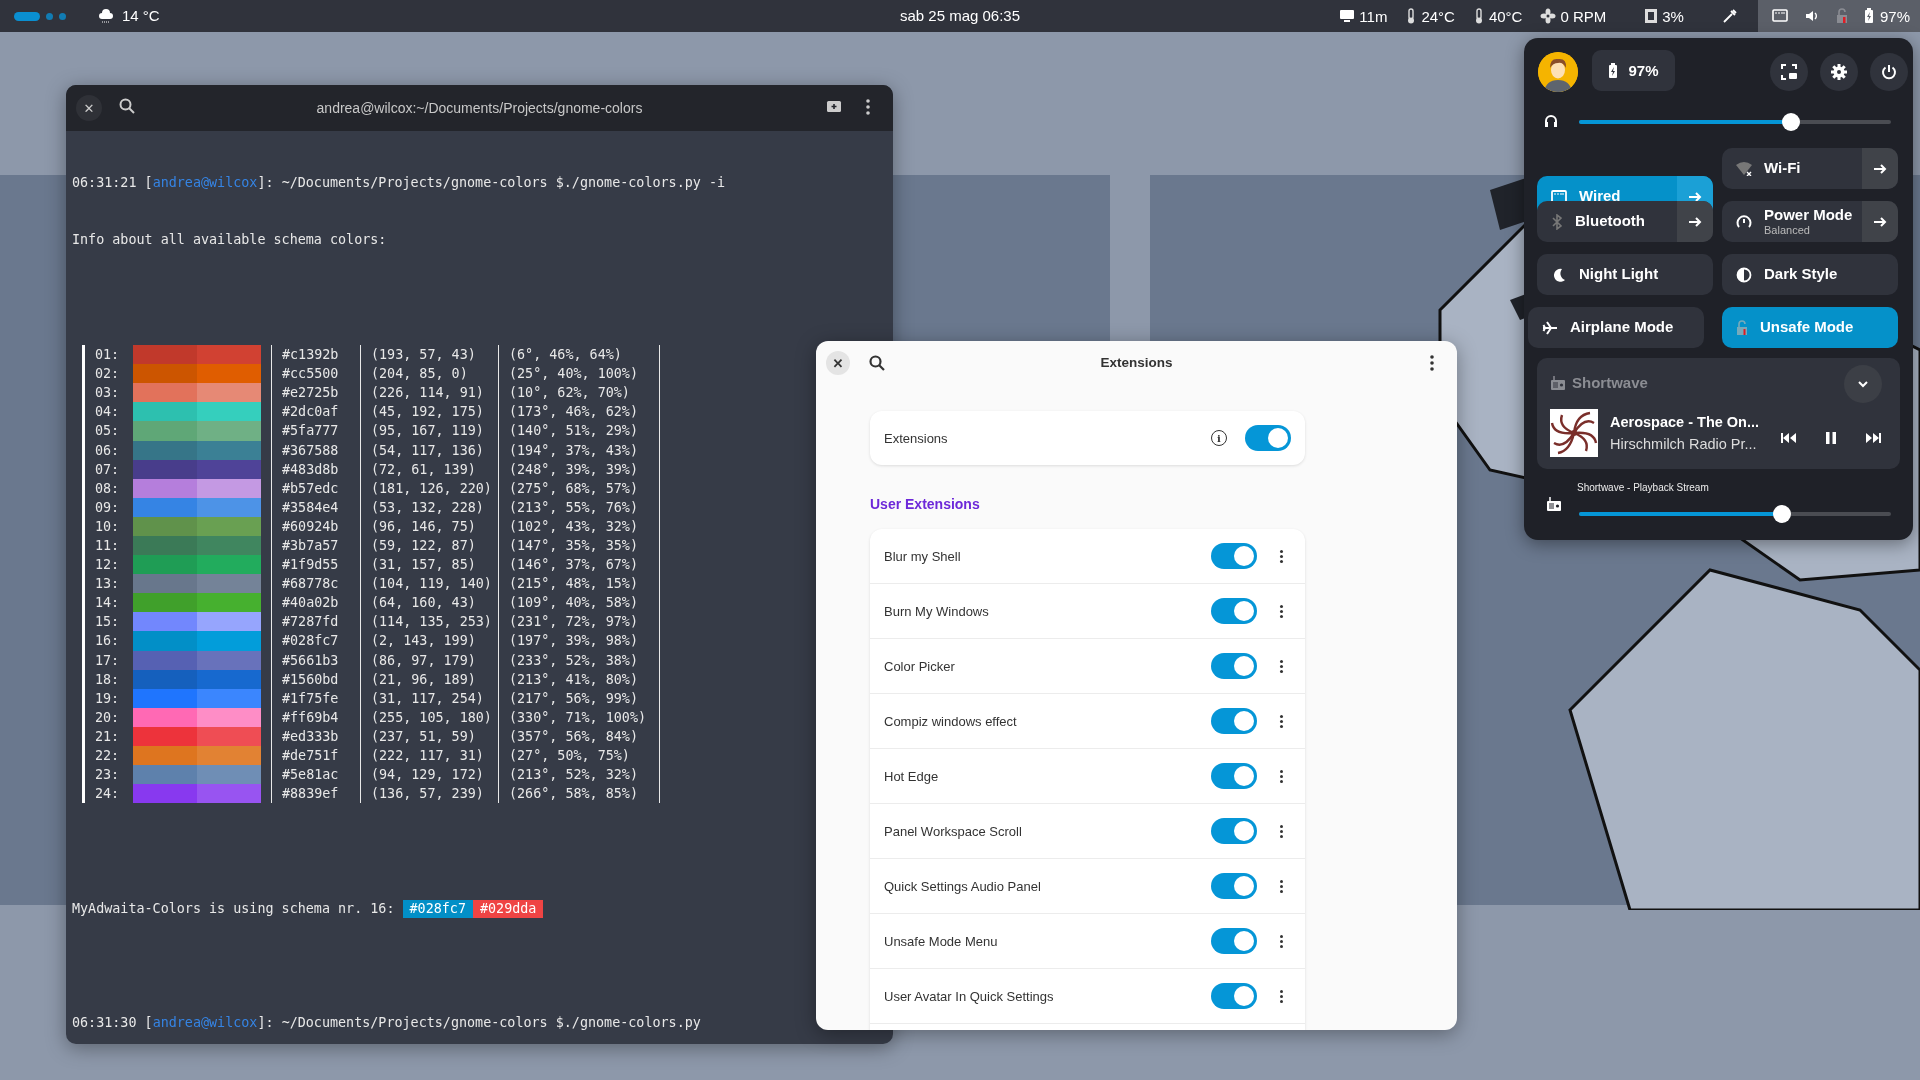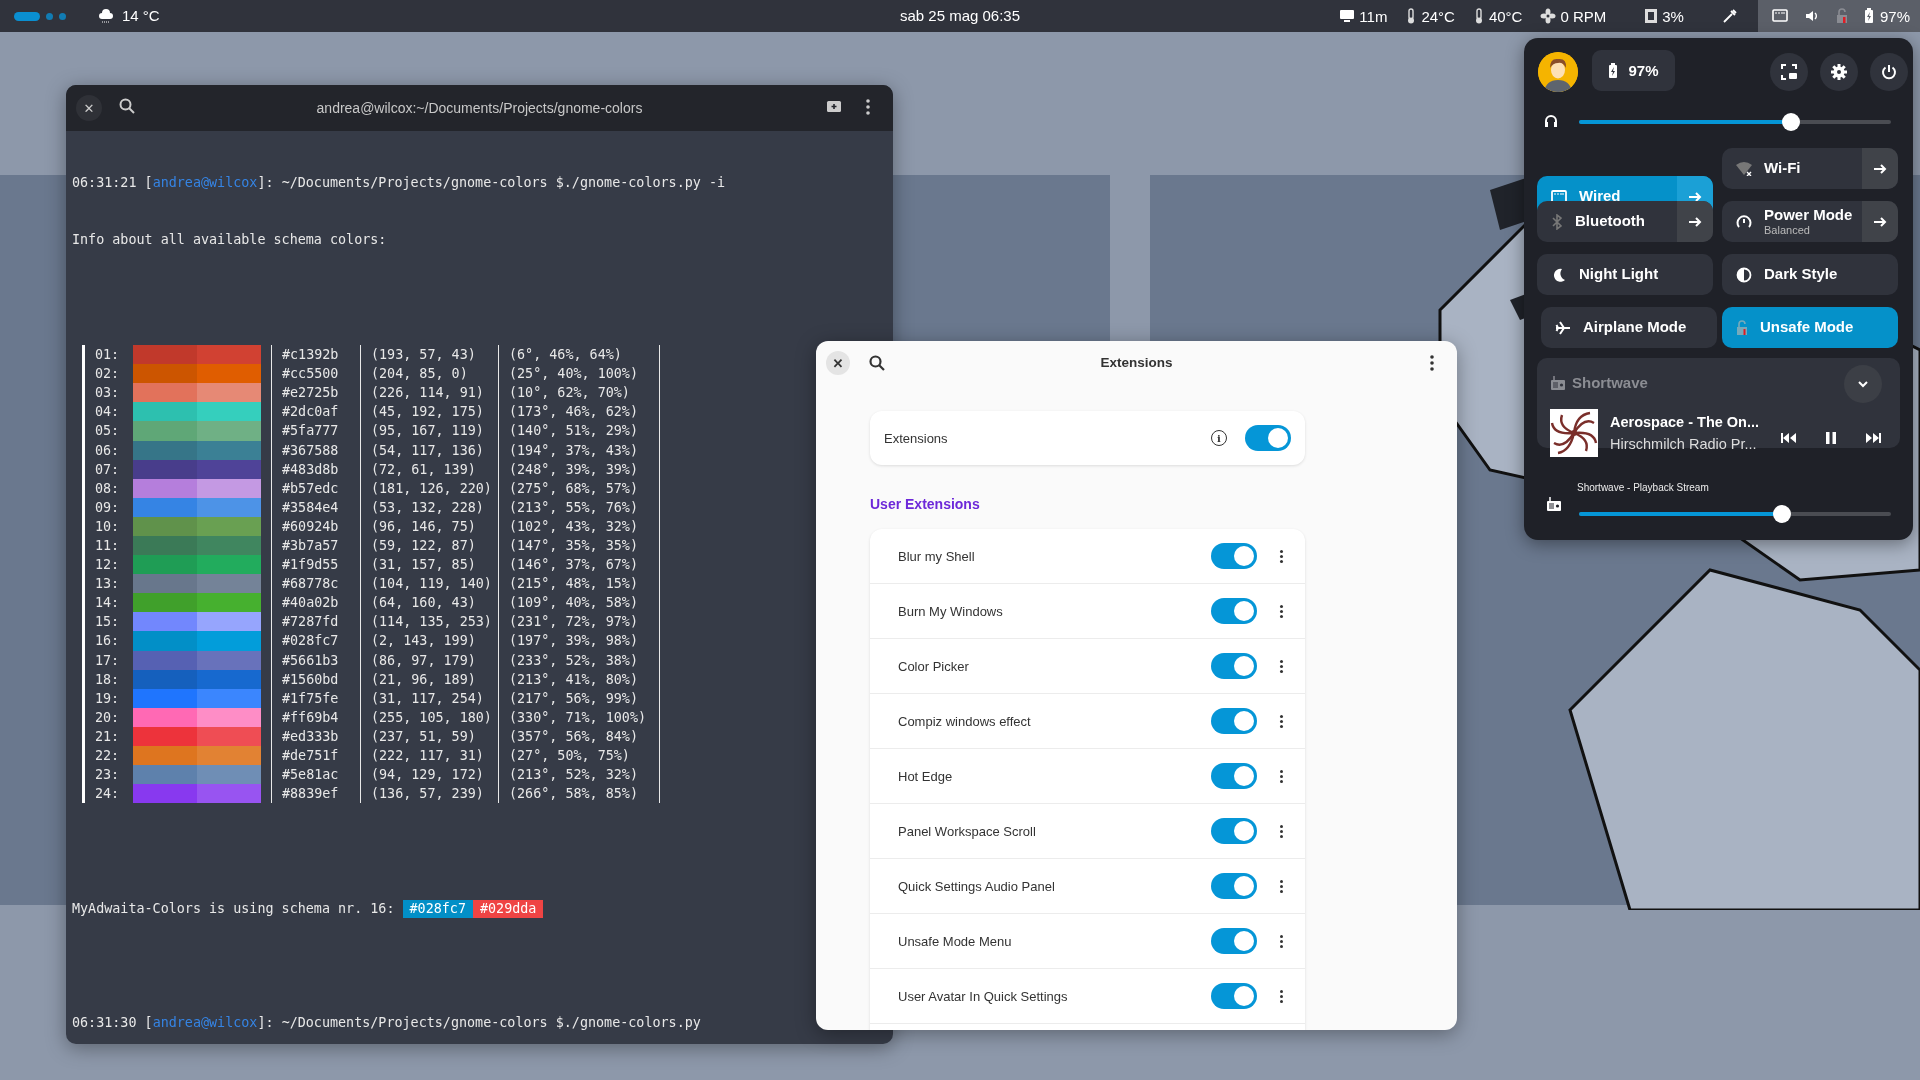--- a/index.html
+++ b/index.html
@@ -56,41 +56,41 @@
   .ext-menu { position: absolute; right: 16px; top: 12px; color: #333; }
   .card { position: absolute; left: 54px; width: 435px; background: #fff; border-radius: 12px; box-shadow: 0 1px 3px rgba(0,0,0,.12); }
   .card-main { top: 70px; height: 54px; display: flex; align-items: center; padding: 0 14px; }
   .card-main .label { font-size: 13px; color: #333; flex: 1; }
   .info { width: 16px; height: 16px; border: 1.5px solid #333; border-radius: 50%; font-size: 10px; font-weight: bold; display: flex; align-items: center; justify-content: center; color: #333; margin-right: 18px; font-family: "DejaVu Serif", serif; }
   .toggle { width: 46px; height: 26px; border-radius: 13px; background: #0596d7; position: relative; }
   .toggle::after { content: ""; position: absolute; right: 3px; top: 3px; width: 20px; height: 20px; border-radius: 50%; background: #fff; }
   .section { position: absolute; left: 54px; top: 155px; font-weight: bold; font-size: 14px; color: #6d28d9; }
   .list { top: 188px; height: 520px; overflow: hidden; }
   .ext-row { height: 55px; display: flex; align-items: center; padding: 0 14px; border-bottom: 1px solid #ececec; }
-  .ext-row .label { flex: 1; font-size: 13px; color: #333; margin-left: 14px; }
+  .ext-row .label { flex: 1; font-size: 13px; color: #333; }
   .kebab { width: 20px; margin-left: 14px; display: flex; flex-direction: column; align-items: center; gap: 2px; }
   .kebab i { width: 3px; height: 3px; border-radius: 50%; background: #333; display: block; }
 
   
   .qs { position: absolute; left: 1524px; top: 38px; width: 389px; height: 502px; background: #1f2128; border-radius: 14px; box-shadow: 0 4px 18px rgba(0,0,0,.4); color: #fff; }
   .avatar { position: absolute; left: 14px; top: 14px; width: 40px; height: 40px; border-radius: 50%; background: #f5b400; overflow: hidden; }
   .pill-bat { position: absolute; left: 68px; top: 12px; width: 83px; height: 41px; border-radius: 9px; background: #30333c; display: flex; align-items: center; justify-content: center; gap: 10px; font-weight: bold; font-size: 15px; }
   .roundbtn { position: absolute; top: 15px; width: 38px; height: 38px; border-radius: 50%; background: #30333c; display: flex; align-items: center; justify-content: center; }
   .slider-row { position: absolute; left: 0; width: 100%; }
   .slider-track { position: absolute; height: 4px; border-radius: 2px; background: #4a4c52; }
   .slider-fill { position: absolute; left: 0; top: 0; height: 4px; border-radius: 2px; background: #0596d7; }
   .slider-knob { position: absolute; top: -7px; width: 18px; height: 18px; border-radius: 50%; background: #fff; margin-left: -9px; }
   .tile { position: absolute; width: 176px; height: 41px; border-radius: 10px; background: #30333c; display: flex; align-items: center; overflow: hidden; }
   .tile.on { background: #0591c9; }
   .tile .tmain { flex: 1; display: flex; align-items: center; padding-left: 14px; gap: 12px; height: 100%; }
   .tile .tlabel { font-weight: bold; font-size: 15px; }
   .tile .tsub { font-size: 11px; color: #bbb; font-weight: normal; }
   .tile .tarrow { width: 36px; height: 100%; background: #404349; display: flex; align-items: center; justify-content: center; }
   .tile.on .tarrow { background: #1ba0d6; }
-  .media { position: absolute; left: 13px; top: 320px; width: 363px; height: 90px; background: #30333c; border-radius: 10px; }
+  .media { position: absolute; left: 13px; top: 320px; width: 363px; height: 111px; background: #30333c; border-radius: 10px; }
   .media-app { position: absolute; left: 13px; top: 16px; display: flex; align-items: center; gap: 6px; color: #8b8d93; font-weight: bold; font-size: 15px; }
   .media-expand { position: absolute; right: 18px; top: 7px; width: 38px; height: 38px; border-radius: 50%; background: #3c3f46; display: flex; align-items: center; justify-content: center; }
   .cover { position: absolute; left: 13px; top: 51px; width: 48px; height: 48px; background: #fff; }
   .media-title { position: absolute; left: 73px; top: 56px; font-weight: bold; font-size: 14.5px; width: 150px; white-space: nowrap; overflow: hidden; }
   .media-artist { position: absolute; left: 73px; top: 78px; font-size: 14.5px; color: #ddd; width: 150px; white-space: nowrap; overflow: hidden; }
   .media-ctrl { position: absolute; top: 70px; display: flex; align-items: center; justify-content: center; width: 24px; height: 20px; }
   .stream-label { position: absolute; left: 53px; top: 444px; font-size: 10px; color: #eee; }
 </style>
 </head>
 <body>
@@ -483,21 +483,21 @@
             <svg width="16" height="16" viewBox="0 0 16 16">
               <circle cx="8" cy="8" r="6.5" stroke="#fff" stroke-width="1.8" fill="none"></circle>
               <path d="M8 1.5a6.5 6.5 0 0 0 0 13z" fill="#fff"></path>
             </svg>
           </span>
           <div style="display:flex;flex-direction:column;line-height:1.1">
             <span class="tlabel">Dark Style</span>
           </div>
         </div>
       </div>
-      <div class="tile" style="left: 17px; top: 269px;">
+      <div class="tile" style="left: 4px; top: 269px;">
         <div class="tmain">
           <span class="ico">
             <svg width="16" height="16" viewBox="0 0 16 16">
               <path d="M1 8h14M9 8L5 2M9 8l-4 6M3 8L1.5 5M3 8l-1.5 3" stroke="#fff" stroke-width="2" fill="none"></path>
             </svg>
           </span>
           <div style="display:flex;flex-direction:column;line-height:1.1">
             <span class="tlabel">Airplane Mode</span>
           </div>
         </div>

